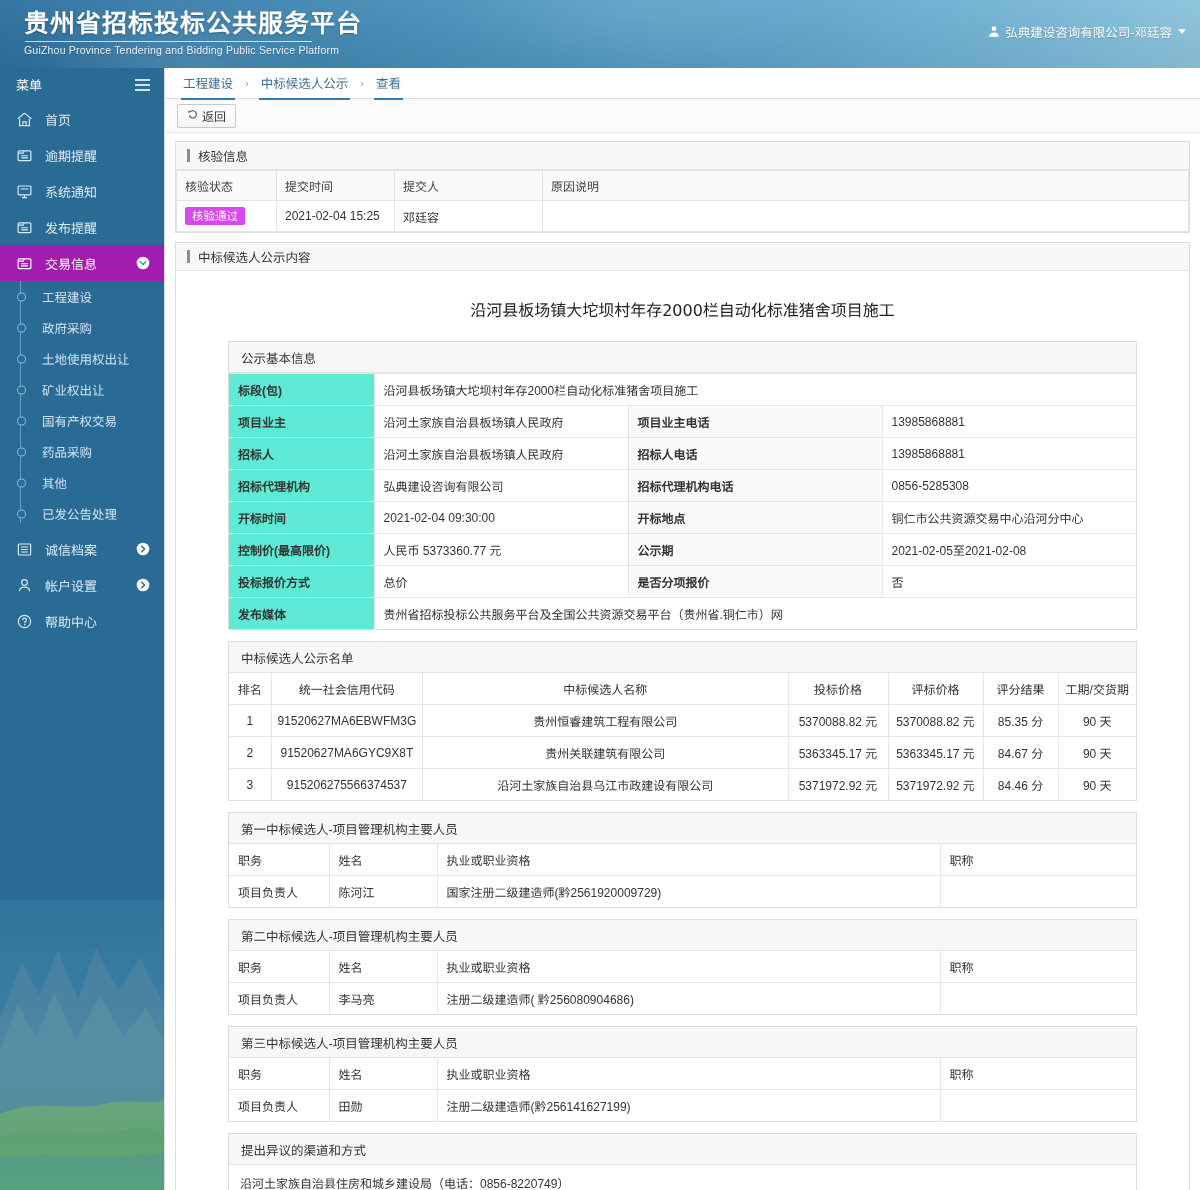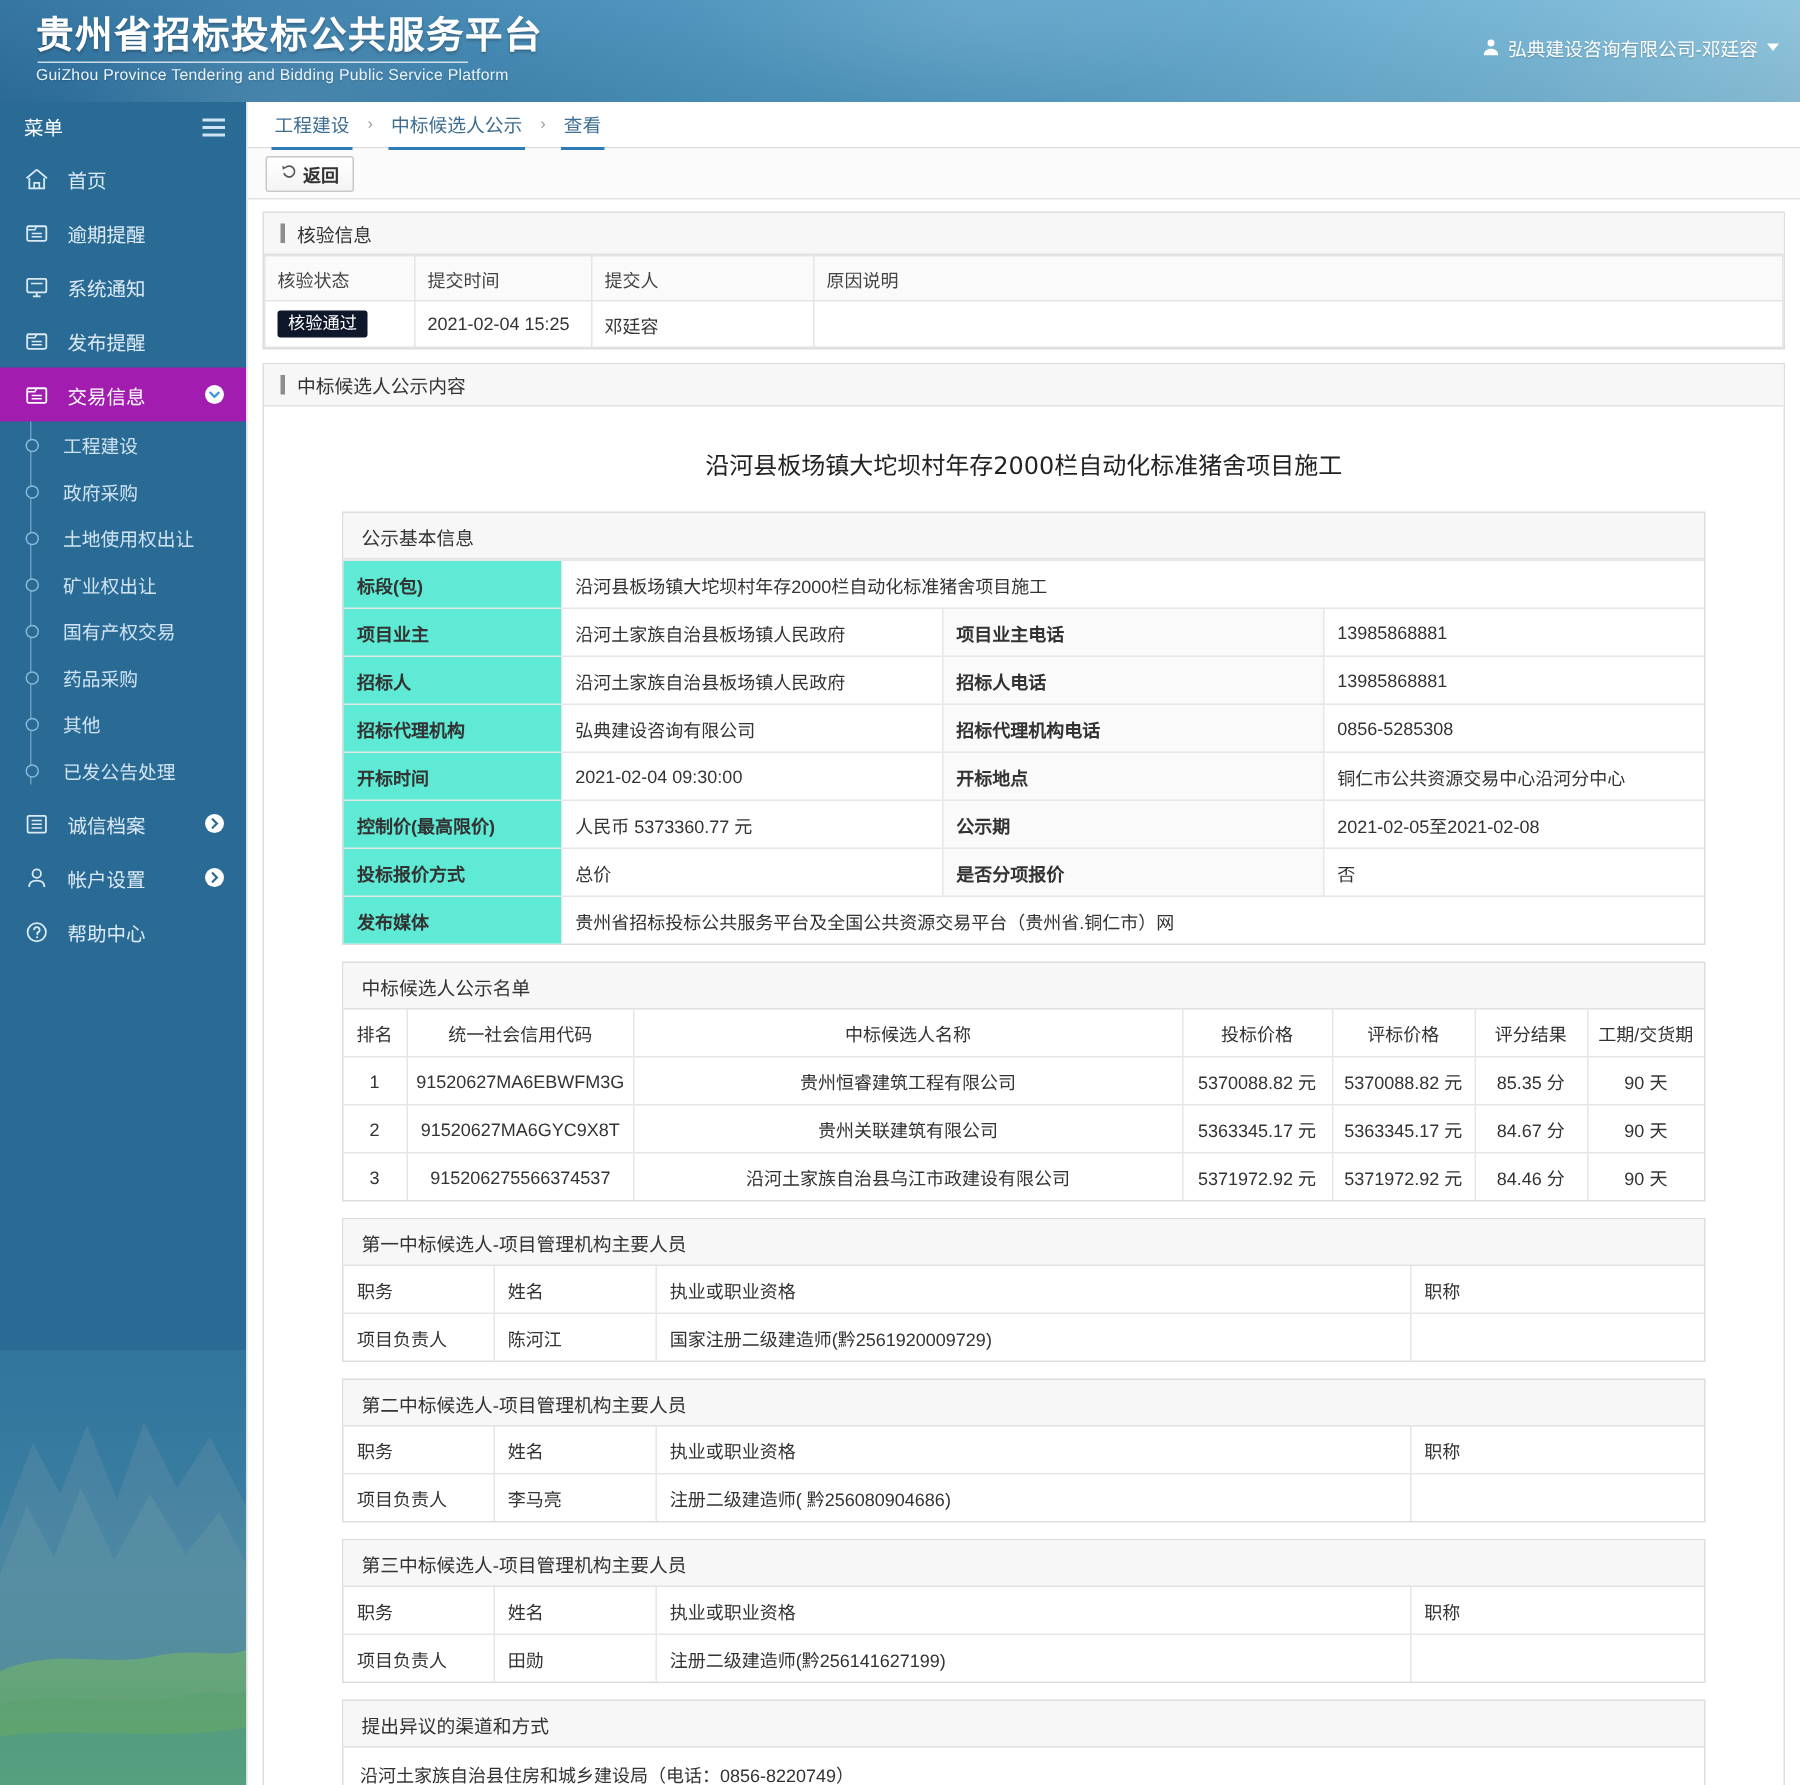--- a/index.html
+++ b/index.html
@@ -203,21 +203,20 @@
   .btn-back {
     display: inline-flex; align-items: center; gap: 4px;
     height: 24px;
     padding: 0 9px;
     border: 1px solid #c8c8c8;
     border-radius: 2px;
     background: linear-gradient(#fff, #f4f4f4);
     font-size: 12px;
     color: #333;
     cursor: pointer;
-    font-weight: bold;
   }
 
   .content { padding: 8px 10px 0 10px; }
 
   .panel {
     border: 1px solid #ddd;
     background: #fff;
     margin-bottom: 9px;
   }
   .panel-title {
@@ -241,21 +240,21 @@
   table.grid th, table.grid td {
     border: 1px solid #e4e4e4;
     padding: 6px 8px;
     text-align: left;
     font-weight: normal;
     vertical-align: middle;
   }
   table.grid thead th { background: #fafafa; color: #444; }
   .badge-pass {
     display: inline-block;
-    background: #0f172a;
+    background: #d946ef;
     color: #fff;
     font-size: 11.5px;
     padding: 2px 7px;
     border-radius: 2px;
     line-height: 14px;
   }
 
   
   .ann-panel { border: 1px solid #ddd; background: #fff; }
   .ann-body { padding: 18px 52px 34px 52px; }

